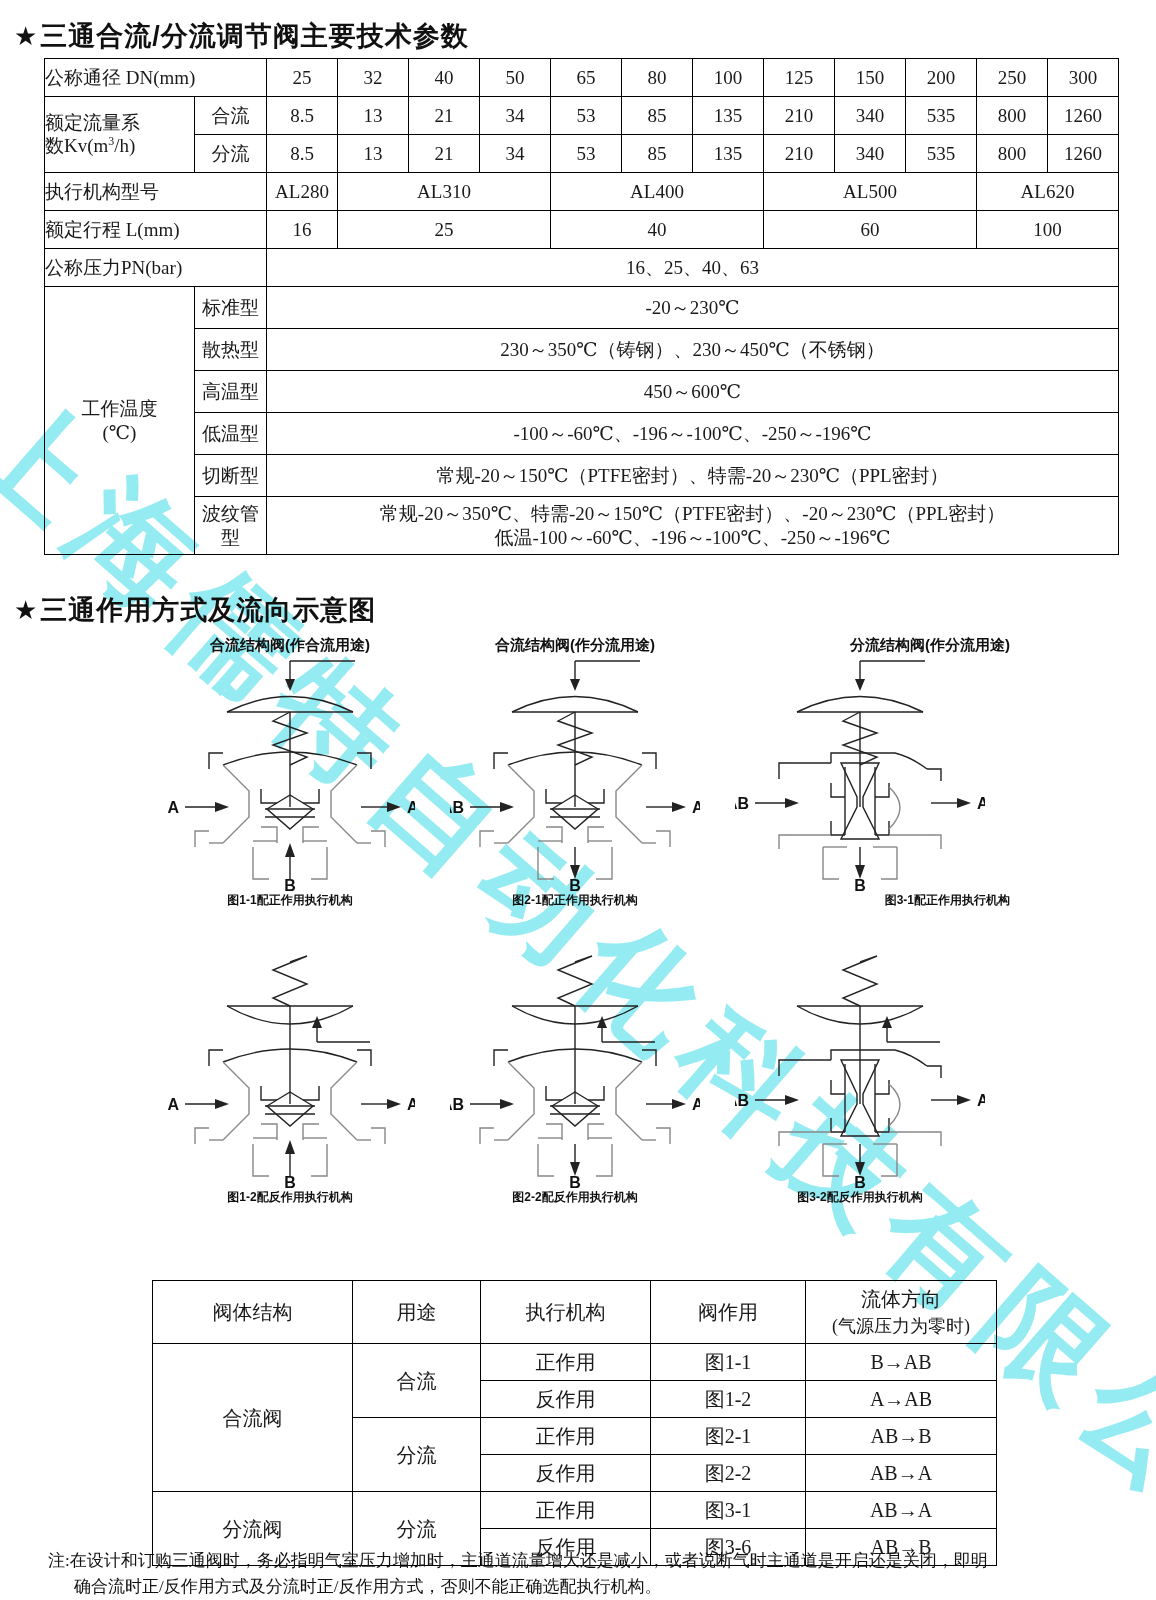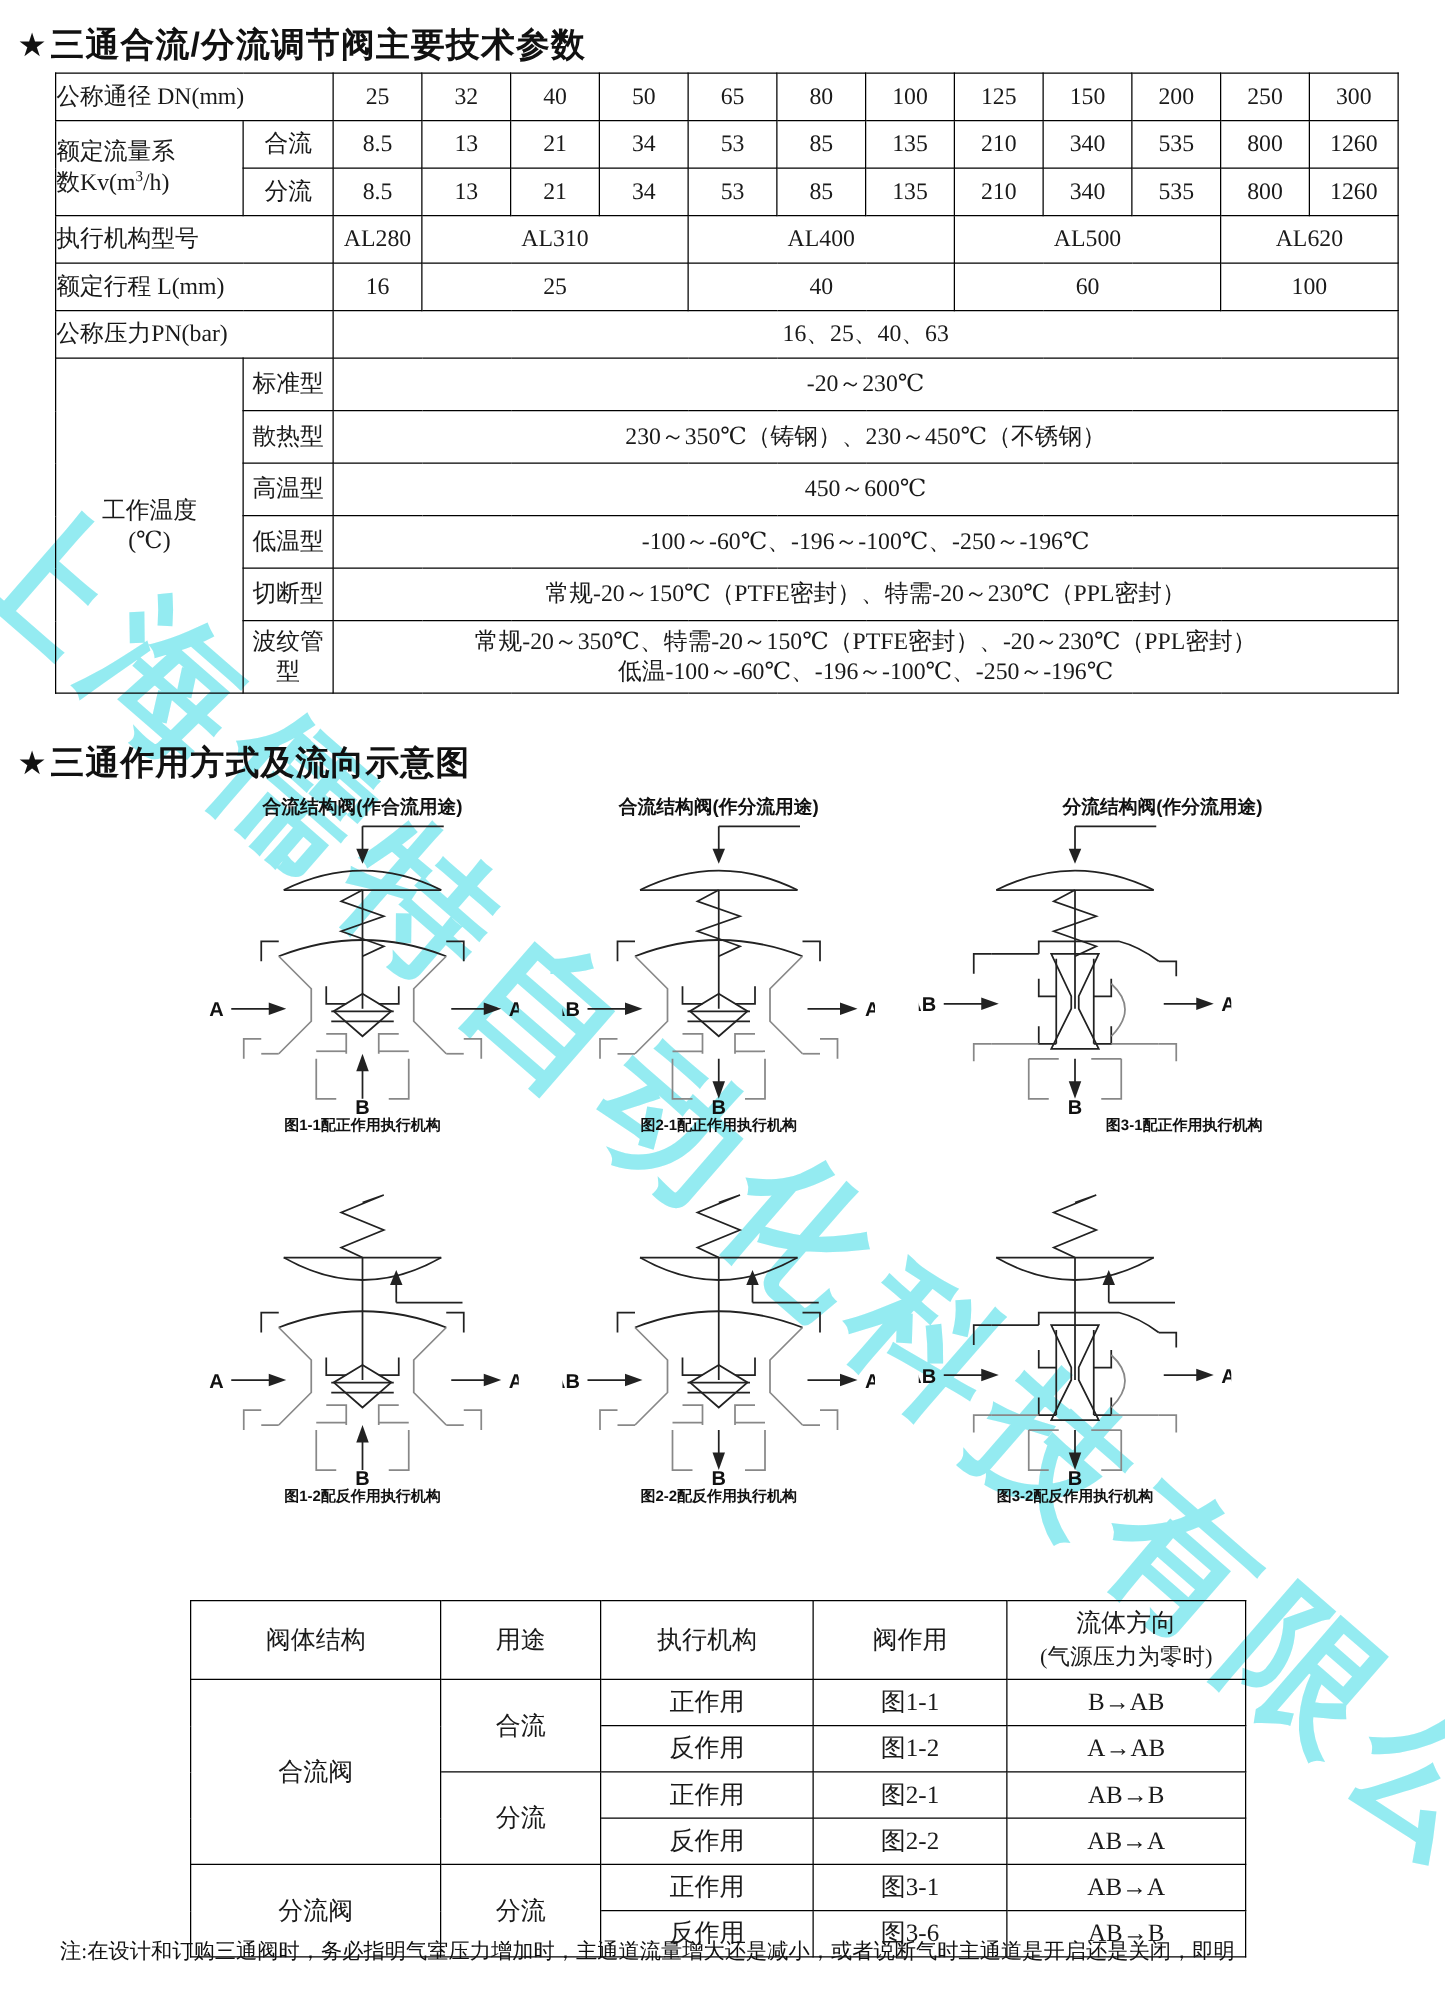--- a/index.html
+++ b/index.html
@@ -587,13 +587,14 @@
           <td class="row">反作用</td>
           <td class="row">图3-6</td>
           <td class="row">AB→B</td>
         </tr>
       </tbody>
   </table>
 </div>
 
 <div id="footnote">
   <span>注:在设计和订购三通阀时，务必指明气室压力增加时，主通道流量增大还是减小，或者说断气时主通道是开启还是关闭，即明</span>
+  <span class="ln2">确合流时正/反作用方式及分流时正/反作用方式，否则不能正确选配执行机构。</span>
 </div>
 
 </body></html>

